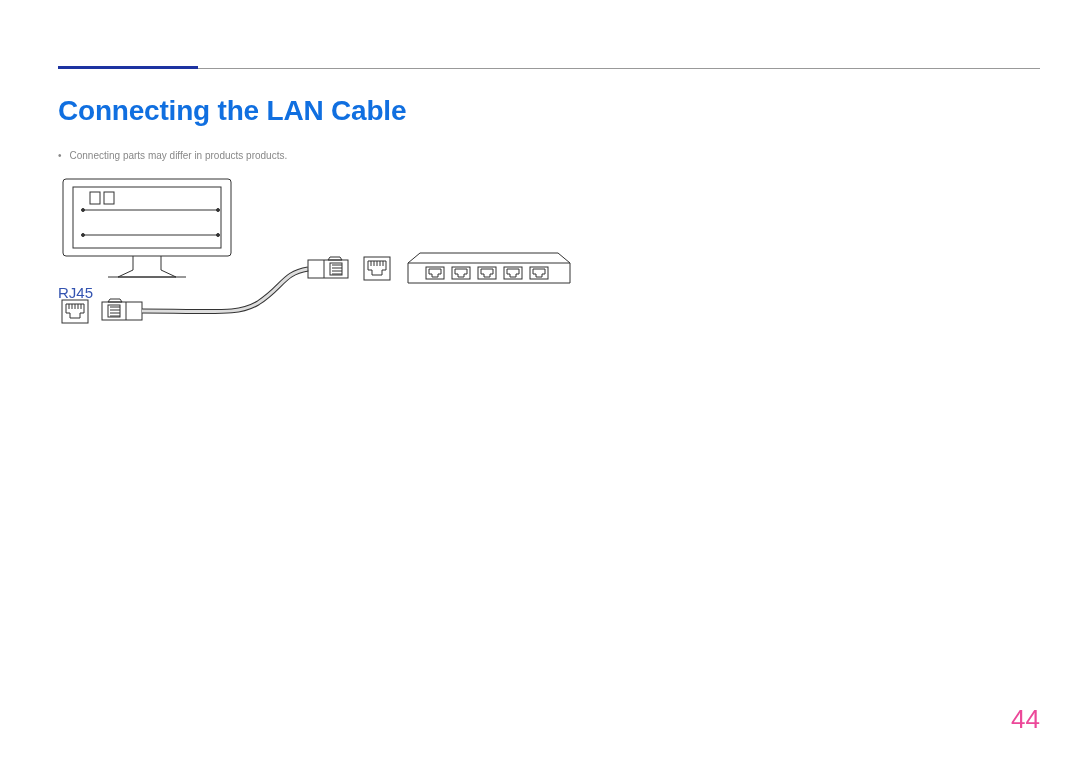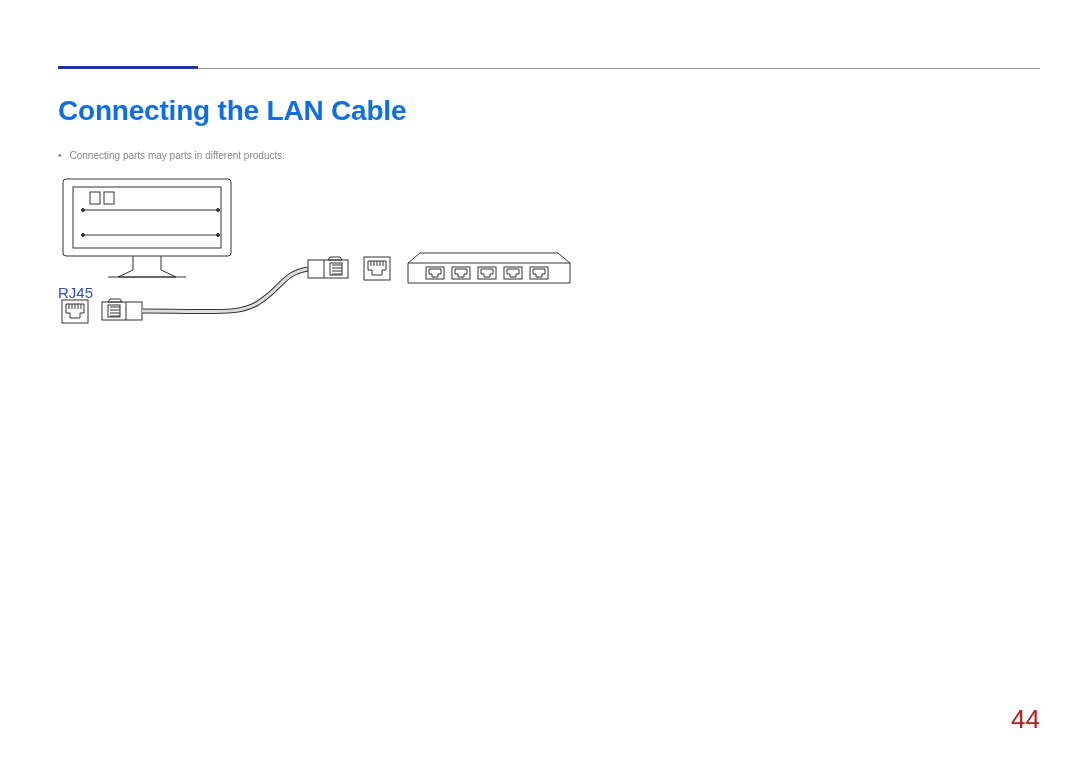--- a/index.html
+++ b/index.html
@@ -72,35 +72,35 @@
     top: 284px;
     font-size: 15px;
     color: #3353b0;
   }
 
   .page-number {
     position: absolute;
     right: 40px;
     bottom: 28px;
     font-size: 26px;
-    color: #b91c1c;
+    color: #ec4899;
     font-weight: 400;
   }
 </style>
 </head>
 <body>
 
 <div class="header-rule">
   <div class="thin"></div>
   <div class="accent"></div>
 </div>
 
 <div class="title">Connecting the LAN Cable</div>
 
-<div class="note">Connecting parts may parts in different products.</div>
+<div class="note">Connecting parts may differ in products products.</div>
 
 <div class="port-label">RJ45</div>
 
 <svg class="diagram" viewBox="0 0 520 180">
   <g fill="none" stroke="#333" stroke-width="1">
 
     <rect x="5" y="4" width="168" height="77" rx="3"></rect>
     <rect x="15" y="12" width="148" height="61"></rect>
 
     <line x1="25" y1="35" x2="160" y2="35"></line>

